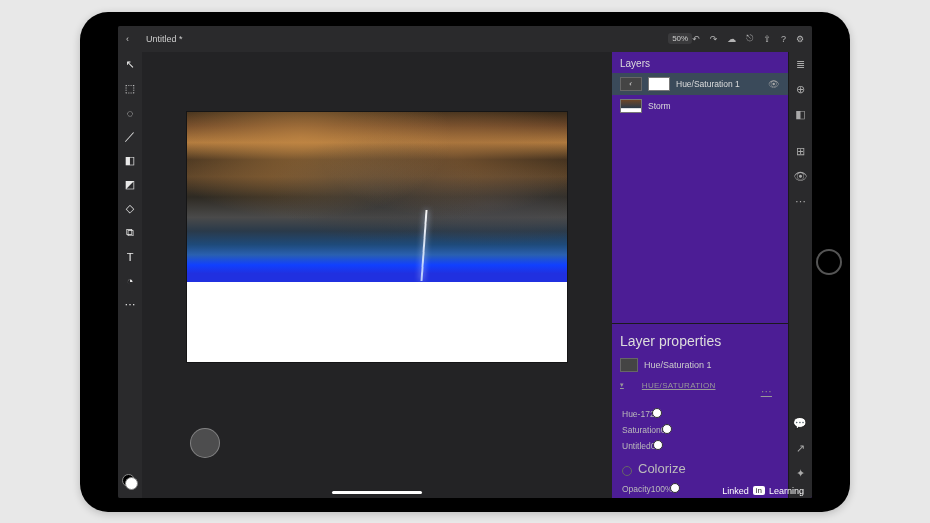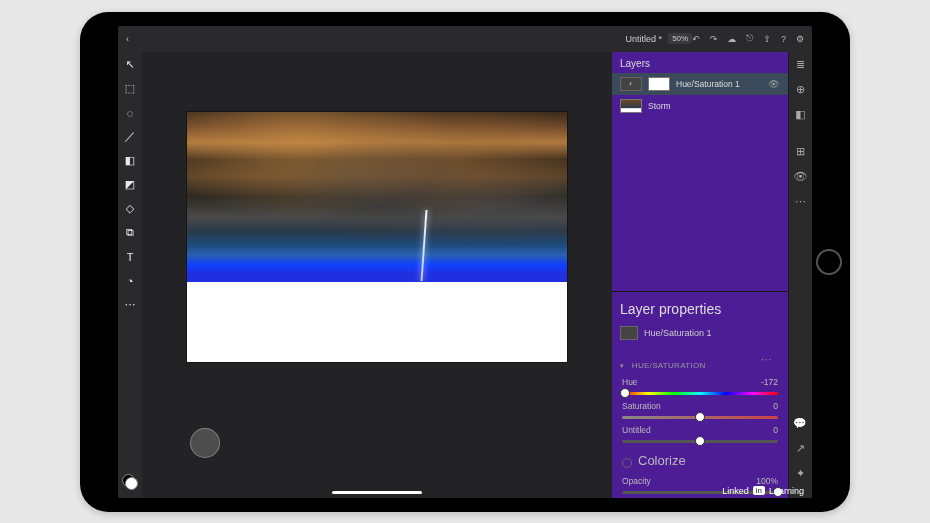--- a/index.html
+++ b/index.html
@@ -45,21 +45,21 @@
   .topbar {
     height: 26px;
     background: #2a2a2c;
     display: flex;
     align-items: center;
     padding: 0 8px;
     color: #ccc;
     font-size: 9px;
   }
   .topbar .back { width: 20px; cursor:pointer; }
-  .topbar .title-zone { flex: 1; display: flex; justify-content: flex-end; align-items: center; gap: 6px; }
+  .topbar .title-zone { flex: 1; display: flex; justify-content: space-between; align-items: center; gap: 6px; }
   .topbar .zoom { background:#3a3a3c; padding:1px 4px; border-radius:3px; font-size:8px; }
   .topbar .actions { display: flex; gap: 10px; align-items: center; }
   .topbar .actions span { cursor:pointer; opacity:0.85; }
   .main-area {
     flex: 1;
     display: flex;
     min-height: 0;
   }
   .toolbar {
     width: 24px;
@@ -169,25 +169,25 @@
   .sect-header {
     padding:5px 8px; font-size:14px; color:#ddd;
   }
   .prop-row {
     display:flex; align-items:center; gap:6px; padding:4px 8px;
   }
   .prop-thumb { width:18px; height:14px; background:#444; border:1px solid #666;}
   .prop-name { flex:1; font-size:9px; color:#ccc;}
   .collapse-head {
     padding:5px 8px; font-size:8px; color:#999; text-transform:uppercase; letter-spacing:0.3px;
-    display:flex; align-items:flex-end; gap:8px; cursor:pointer;
+    display:flex; align-items:flex-start; gap:18px; cursor:pointer;text-decoration:underline;
   }
   .collapse-head .caret { font-size:7px; }
   .slider-row {
-    padding: 2px 10px 4px; display:flex; flex-direction:column; gap:2px;
+    padding: 2px 10px 4px; display:flex; gap:2px;
   }
   .slider-label-row { display:flex; justify-content:space-between; font-size:8.5px; color:#bbb;}
   .slider-track {
     height:3px; background:#555; border-radius:2px; position:relative; margin-top:3px;
   }
   .slider-track.hue {
     background: linear-gradient(to right, #f00,#ff0,#0f0,#0ff,#00f,#f0f,#f00);
   }
   .slider-track.sat {
     background: linear-gradient(to right, #888,#c44);

